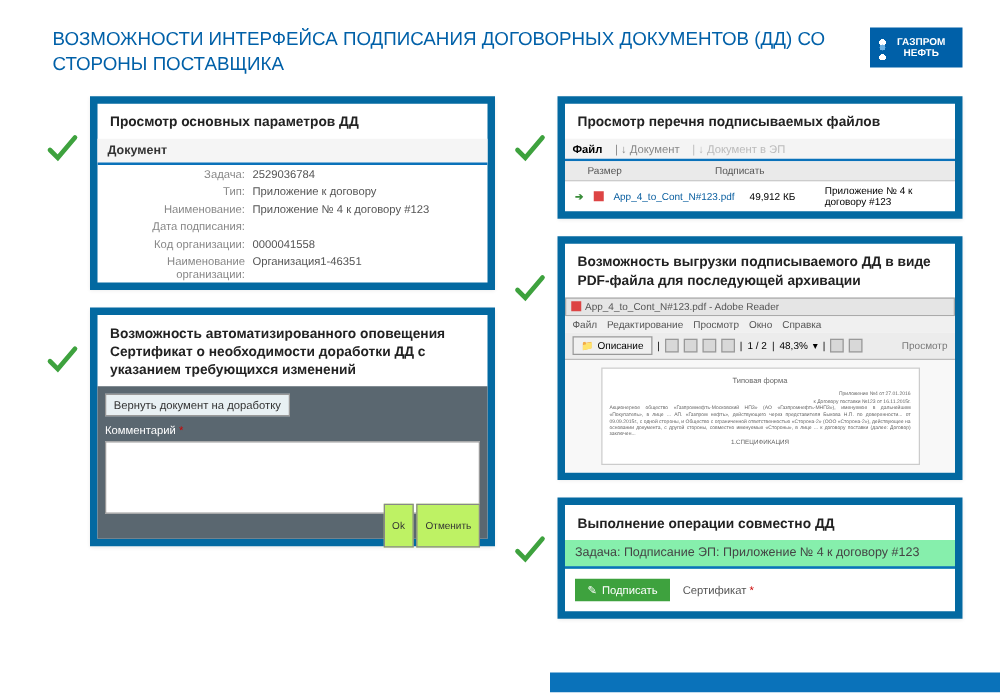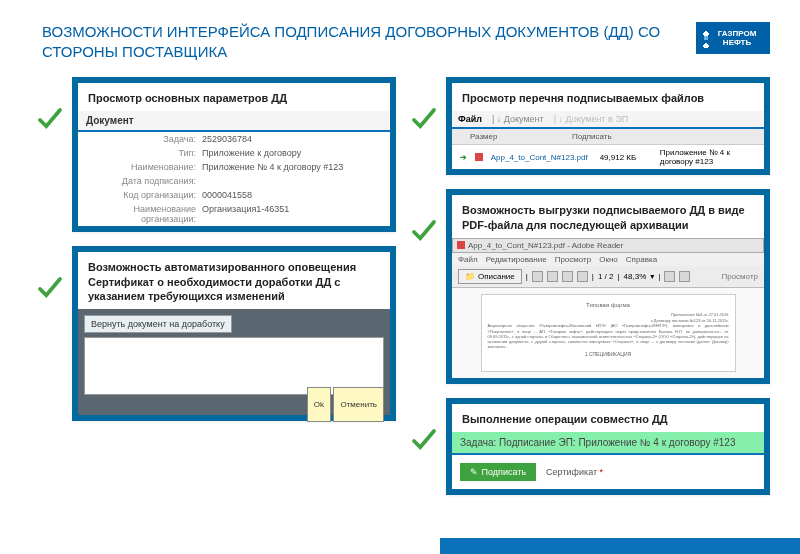--- a/index.html
+++ b/index.html
@@ -18,21 +18,21 @@
 .doc{font-size:9px}
 .doc-t{background:#f5f5f5;border-bottom:2px solid #0a72ba;padding:4px 8px;font-weight:bold;color:#333;font-size:10px}
 .doc-r{display:flex;padding:2px 8px;gap:6px}
 .doc-l{flex:0 0 110px;text-align:right;color:#888}
 .doc-v{color:#555}
 
 .rw{background:#5a6770;padding:6px;color:#fff;font-size:9px}
 .rw-t{background:#e8f0f3;color:#333;padding:3px 6px;font-size:9px;border:1px solid #999;display:inline-block}
 .rw-bx{background:#fff;border:1px solid #999;height:58px;margin-top:4px;padding:3px;color:#666;font-size:8px}
 .rw-ft{text-align:right;padding-top:4px}
-.rw-btn{background:#fef9c3;border:1px solid #888;color:#333;font-size:8px;padding:12px 6px}
+.rw-btn{background:#bef264;border:1px solid #888;color:#333;font-size:8px;padding:12px 6px}
 
 .fl-tb{background:#f4f4f4;border-bottom:2px solid #0a72ba;padding:3px 6px;font-size:9px;display:flex;gap:10px}
 .fl-hd{display:flex;background:#eaeaea;font-size:8px;color:#555;border-bottom:1px solid #ccc}
 .fl-hd span{padding:3px 4px}
 .fl-row{display:flex;font-size:8px;align-items:center;padding:3px 4px;gap:4px}
 .fl-row span{padding:0 4px}
 .ar{color:#3a8d3a;font-weight:bold}
 .nm{color:#0a5fa0}
 
 .pdf-tt{background:#e5e5e5;border:1px solid #aaa;padding:2px 4px;font-size:8px;color:#555;display:flex;align-items:center;gap:3px}
@@ -110,20 +110,21 @@
     <div class="blk">
       <div class="chk">
           <svg viewBox="0 0 24 24">
             <path d="M4 12 L9 17 L20 4" stroke="#3ea23e" stroke-width="3" fill="none" stroke-linecap="round"></path>
           </svg>
         </div>
       <div class="card">
         <div class="card-h">Возможность автоматизированного оповещения Сертификат о необходимости доработки ДД с указанием требующихся изменений</div>
         <div class="rw">
           <span class="rw-t">Вернуть документ на доработку</span>
+          <div style="margin-top:6px"><span>Комментарий</span> <span class="red">*</span></div>
           <div class="rw-bx"></div>
           <div class="rw-ft"><span class="rw-btn">Ok</span> <span class="rw-btn">Отменить</span></div>
         </div>
       </div>
     </div>
   </div>
 
   <div class="col">
     <div class="blk">
       <div class="chk">

